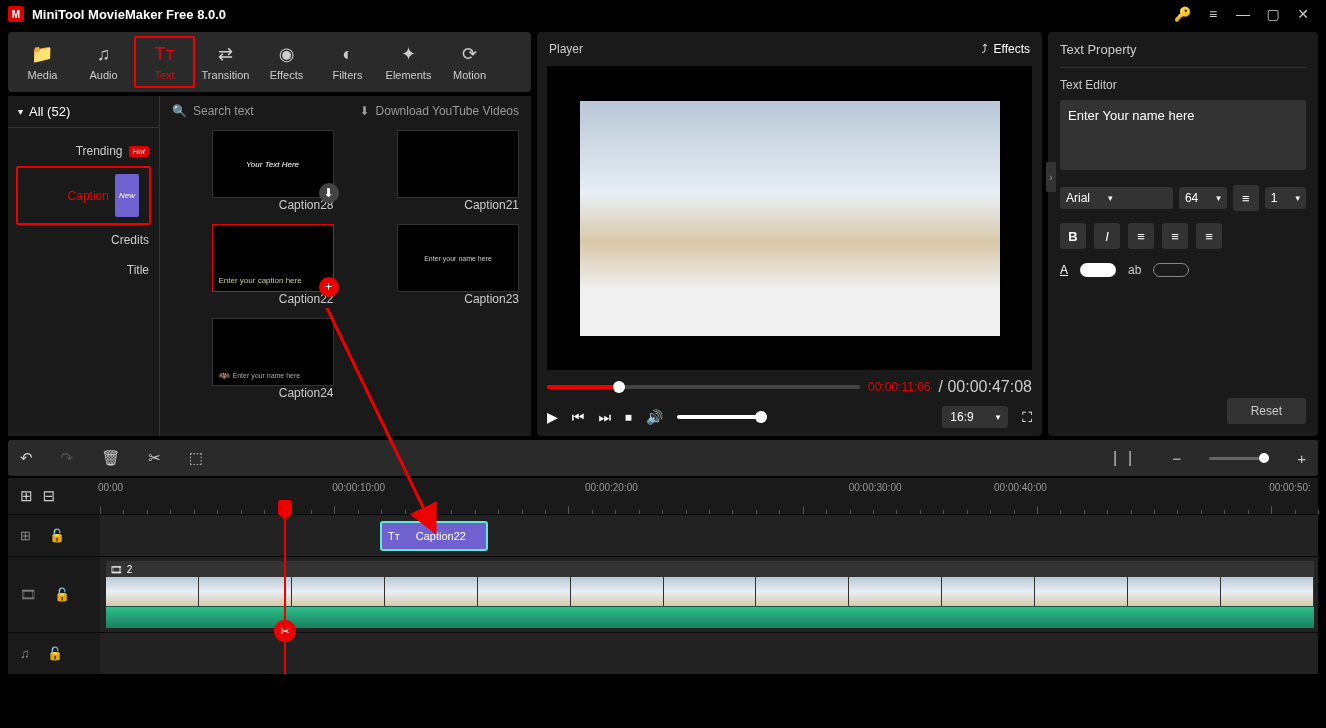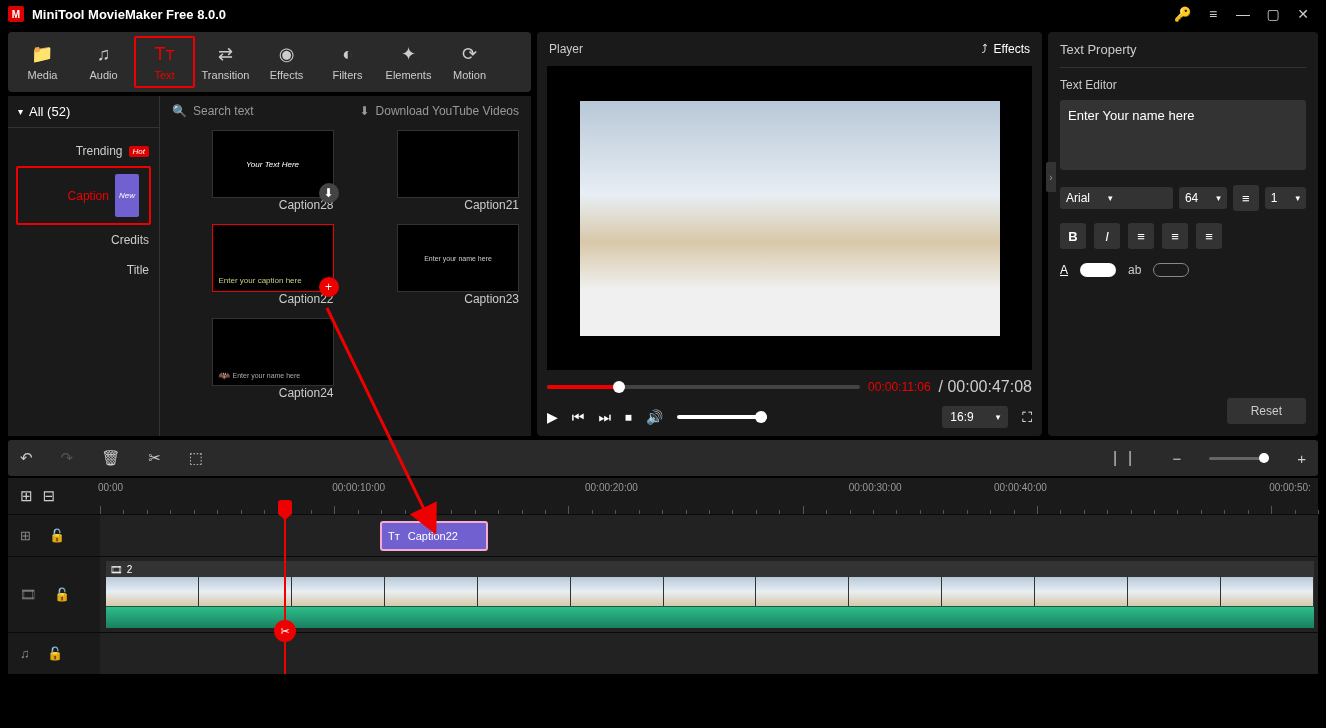--- a/index.html
+++ b/index.html
@@ -88,21 +88,21 @@
 .ruler-track { flex: 1; position: relative; text-align: center; }
 .ruler-label { position: absolute; top: 4px; color: #999; font-size: 10px; }
 .tick { position: absolute; width: 1px; background: #555; bottom: 0; }
 
 .tracks { position: relative; }
 .track { display: flex; height: 42px; background: #1a1a1a; border-top: 1px solid #0a0a0a; }
 .track.tall { height: 76px; }
 .track-left { width: 92px; display: flex; align-items: center; gap: 18px; padding-left: 12px; color: #888; font-size: 13px; }
 .track-body { flex: 1; position: relative; background: #222; }
 
-.caption-clip { position: absolute; left: 280px; top: 6px; width: 108px; height: 30px; background: #7060d0; border: 2px solid #f9a8d4; border-radius: 3px; display: flex; align-items: center; color: #fff; font-size: 11px; padding: 0 6px; gap: 8px; }
+.caption-clip { position: absolute; left: 280px; top: 6px; width: 108px; height: 30px; background: #7060d0; border: 2px solid #5eead4; border-radius: 3px; display: flex; align-items: center; color: #fff; font-size: 11px; padding: 0 6px; gap: 16px; }
 
 .video-clip { position: absolute; left: 6px; top: 4px; right: 4px; bottom: 4px; background: #1a3830; border-radius: 3px; display: flex; flex-direction: column; }
 .clip-header { height: 16px; background: #333; display: flex; align-items: center; padding: 0 4px; color: #fff; font-size: 10px; gap: 4px; }
 .clip-thumbs { flex: 1; display: flex; }
 .clip-thumb { flex: 1; background: linear-gradient(#b8c8d8 0%, #e8eef4 50%, #d8c8a8 100%); border-right: 1px solid #333; }
 .clip-wave { height: 22px; background: linear-gradient(#2dbd8a, #1a8060); border-top: 1px solid rgba(0,0,0,0.3); }
 
 .playhead { position: absolute; left: 276px; top: 0; bottom: 0; width: 2px; background: #e00; z-index: 20; }
 .playhead-top { position: absolute; top: -14px; left: -6px; width: 14px; height: 14px; background: #e00; border-radius: 3px 3px 0 0; }
 .playhead-top::after { content:''; position: absolute; left: 0; top: 14px; border-left: 7px solid transparent; border-right: 7px solid transparent; border-top: 6px solid #e00; }

